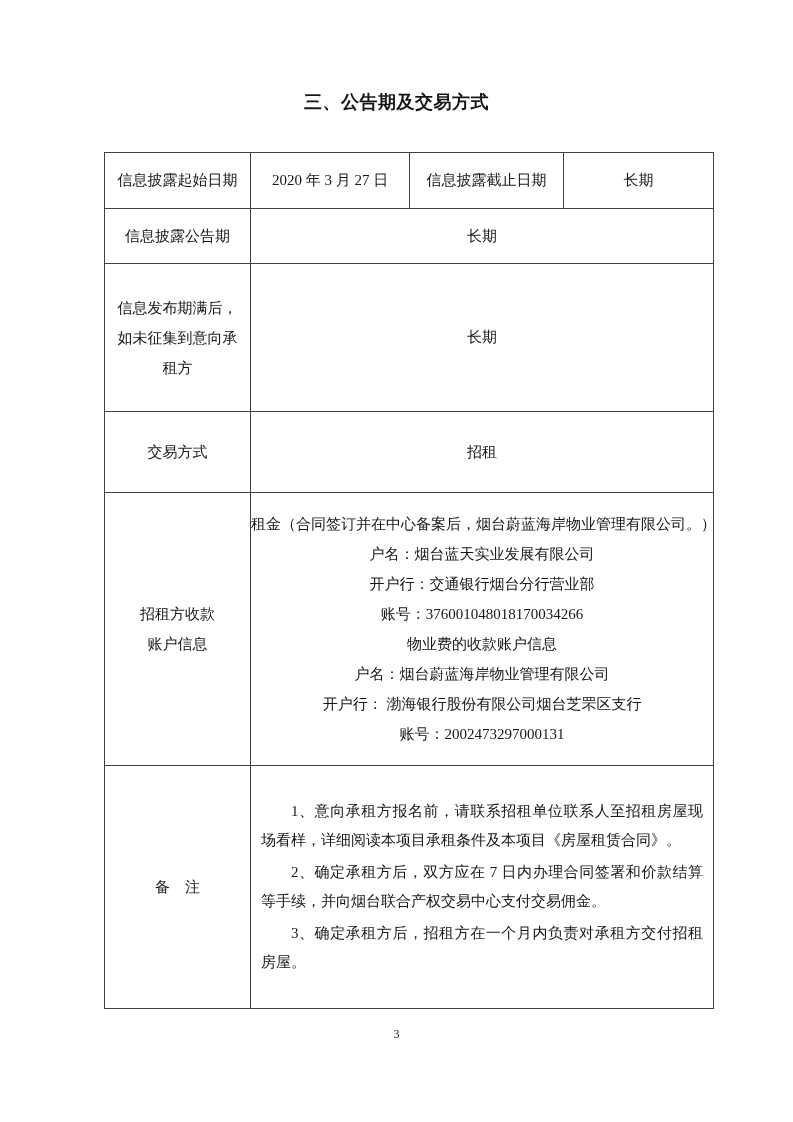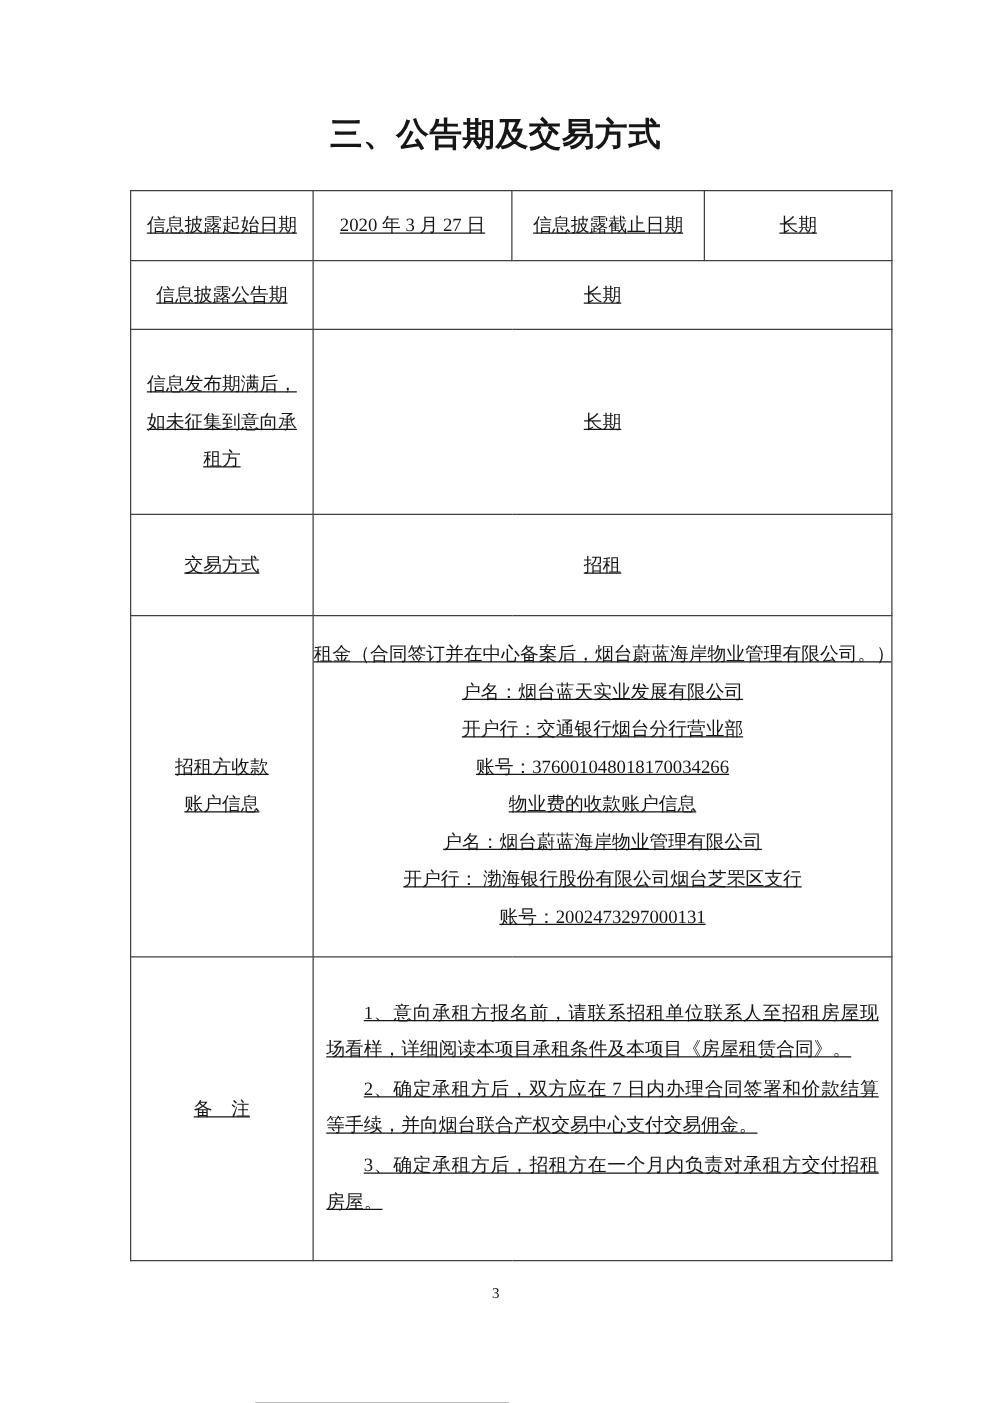--- a/index.html
+++ b/index.html
@@ -10,39 +10,38 @@
     background:#ffffff;
     font-family:"Liberation Serif","DejaVu Serif",serif;
     color:#161616;
     overflow:hidden;
   }
   .doc-title {
     position:absolute;
     top:90px; left:0; right:0;
     margin:0;
     text-align:center;
-    font-size:26px;
+    font-size:18px;
     font-weight:bold;
     letter-spacing:0.5px;
   }
   table.main-table {
     position:absolute;
     left:104px; top:152px;
     width:609px;
     border-collapse:collapse;
     table-layout:fixed;
   }
   table.main-table td {
     border:1.6px solid #404040;
     text-align:center;
     vertical-align:middle;
     font-size:15px;
     padding:0;
     overflow:hidden;
-    text-decoration:underline;
   }
   tr.r1 td { height:55px; }
   tr.r2 td { height:54px; }
   tr.r3 td { height:147px; }
   tr.r4 td { height:80px;margin-left:43px; }
   tr.r5 td { height:272px; }
   tr.r6 td { height:242px; }
   .label-line { line-height:30px; }
   td.account-cell {
     text-align:left;

